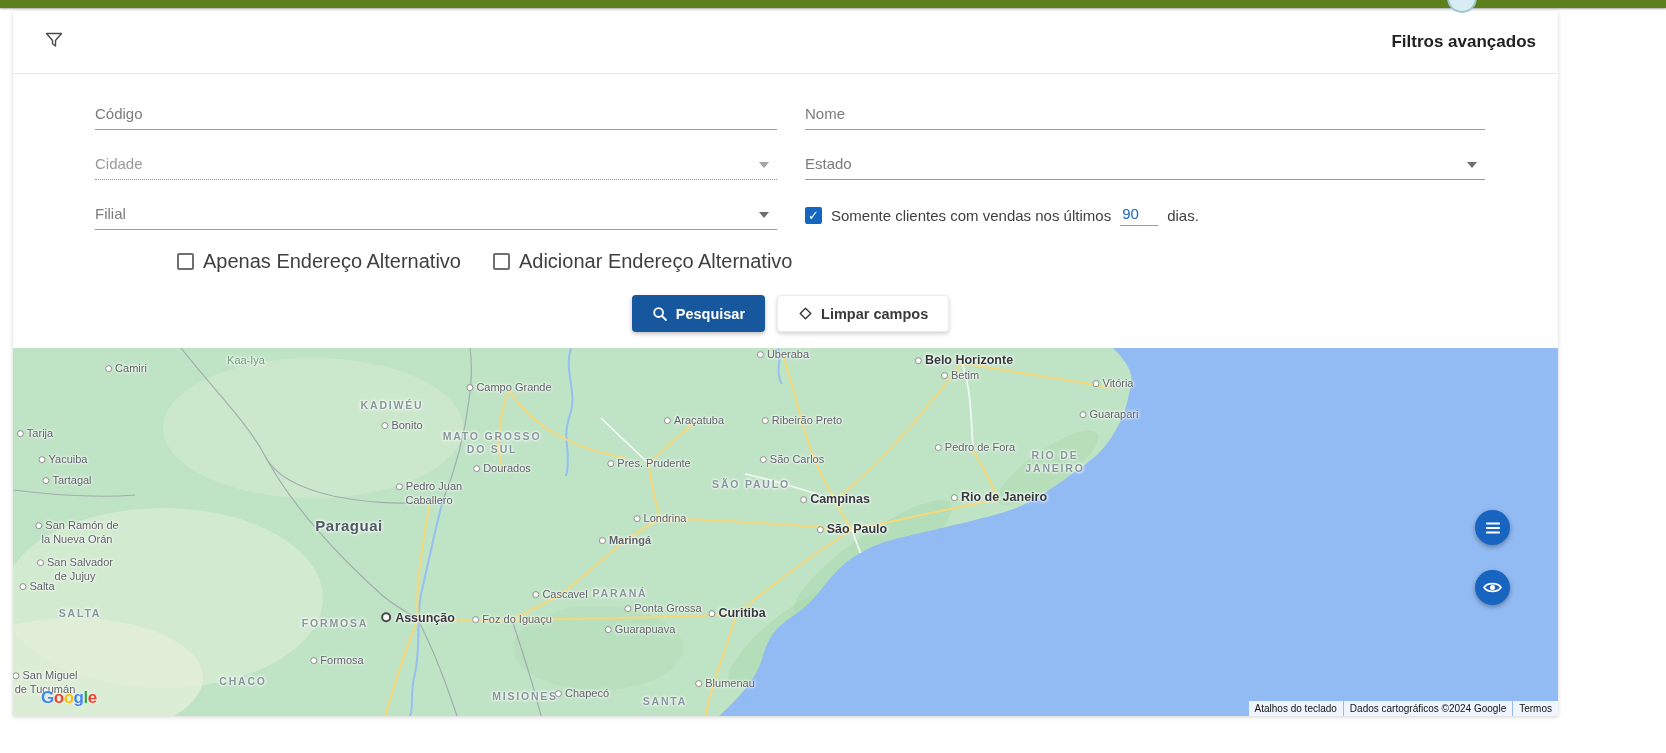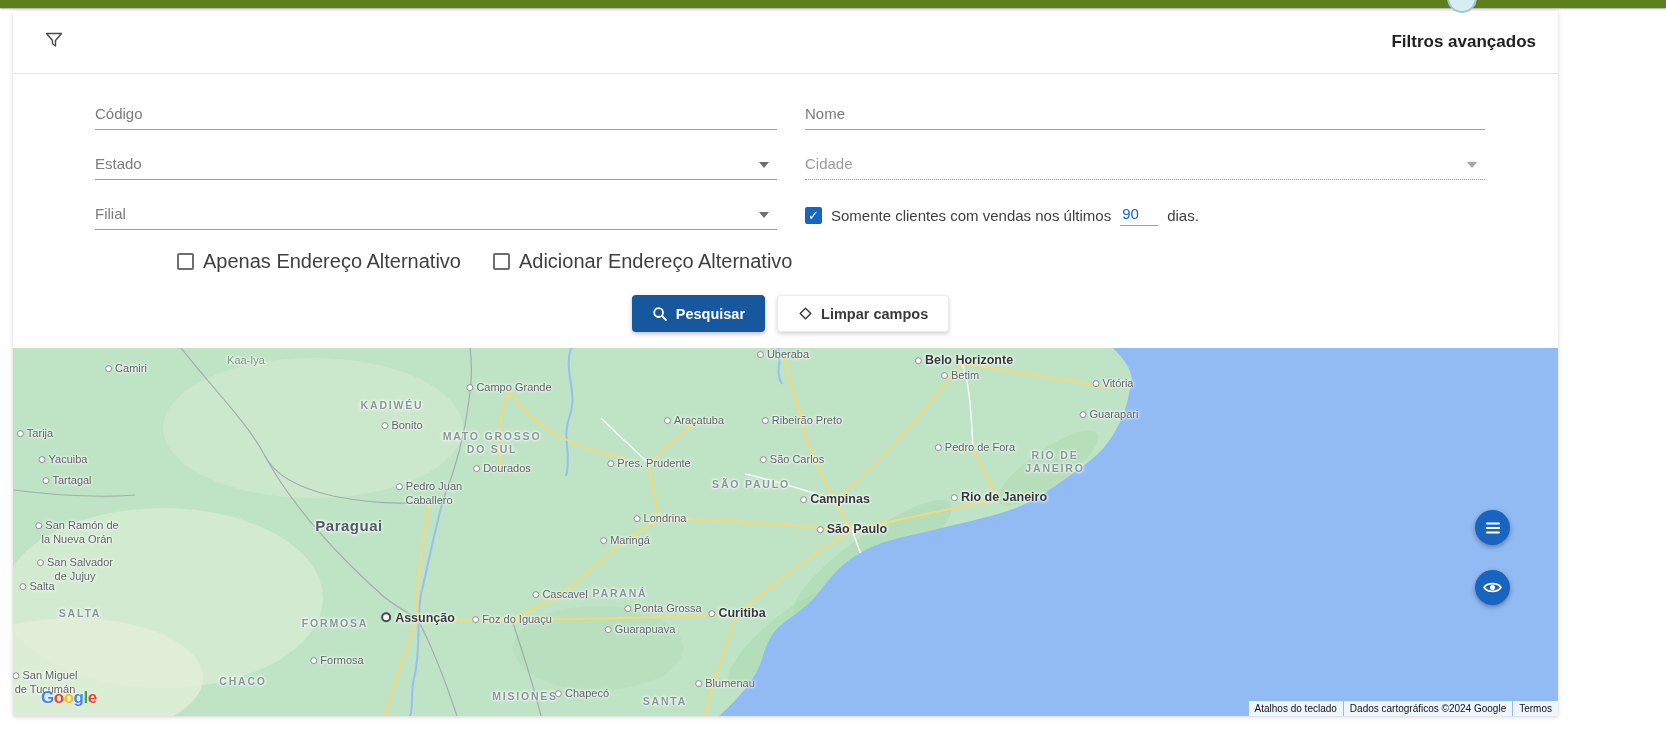--- a/index.html
+++ b/index.html
@@ -103,26 +103,26 @@
     <div class="frow">
       <div class="field">
         <span class="flabel">Código</span>
       </div>
       <div class="field">
         <span class="flabel">Nome</span>
       </div>
     </div>
 
     <div class="frow">
+      <div class="field select disabled">
+        <span class="flabel">Cidade</span>
+        <span class="chevron"></span>
+      </div>
       <div class="field select">
         <span class="flabel">Estado</span>
-        <span class="chevron"></span>
-      </div>
-      <div class="field select disabled">
-        <span class="flabel">Cidade</span>
         <span class="chevron"></span>
       </div>
     </div>
 
     <div class="frow">
       <div class="field select">
         <span class="flabel">Filial</span>
         <span class="chevron"></span>
       </div>
       <div class="inline-cell">
@@ -247,21 +247,21 @@
         <span class="ml region" style="left: 1042px; top: 114px;">RIO DE
 JANEIRO</span>
         <span class="ml region" style="left: 738px; top: 137px;">SÃO PAULO</span>
         <span class="ml city" style="left: 822px; top: 152px;">Campinas</span>
         <span class="ml city" style="left: 986px; top: 150px;">Rio de Janeiro</span>
         <span class="ml town" style="left: 416px; top: 146px;">Pedro Juan
 Caballero</span>
         <span class="ml country" style="left: 336px; top: 178px;">Paraguai</span>
         <span class="ml town" style="left: 647px; top: 171px;">Londrina</span>
         <span class="ml city" style="left: 839px; top: 182px;">São Paulo</span>
-        <span class="ml town" style="left: 612px; top: 193px;">Maringá</span>
+        <span class="ml town" style="left: 612px; top: 193px; font-weight: bold;">Maringá</span>
         <span class="ml town" style="left: 64px; top: 185px;">San Ramón de
 la Nueva Orán</span>
         <span class="ml town" style="left: 62px; top: 222px;">San Salvador
 de Jujuy</span>
         <span class="ml town" style="left: 24px; top: 239px;">Salta</span>
         <span class="ml region" style="left: 67px; top: 266px;">SALTA</span>
         <span class="ml town" style="left: 547px; top: 247px;">Cascavel</span>
         <span class="ml region" style="left: 607px; top: 246px;">PARANÁ</span>
         <span class="ml town" style="left: 499px; top: 272px;">Foz do Iguaçu</span>
         <span class="ml town" style="left: 650px; top: 261px;">Ponta Grossa</span>

